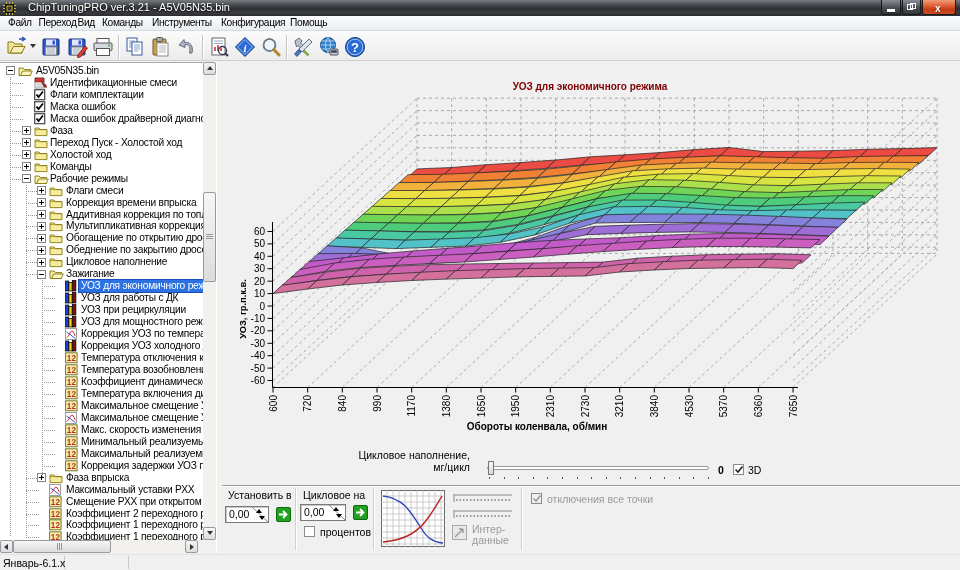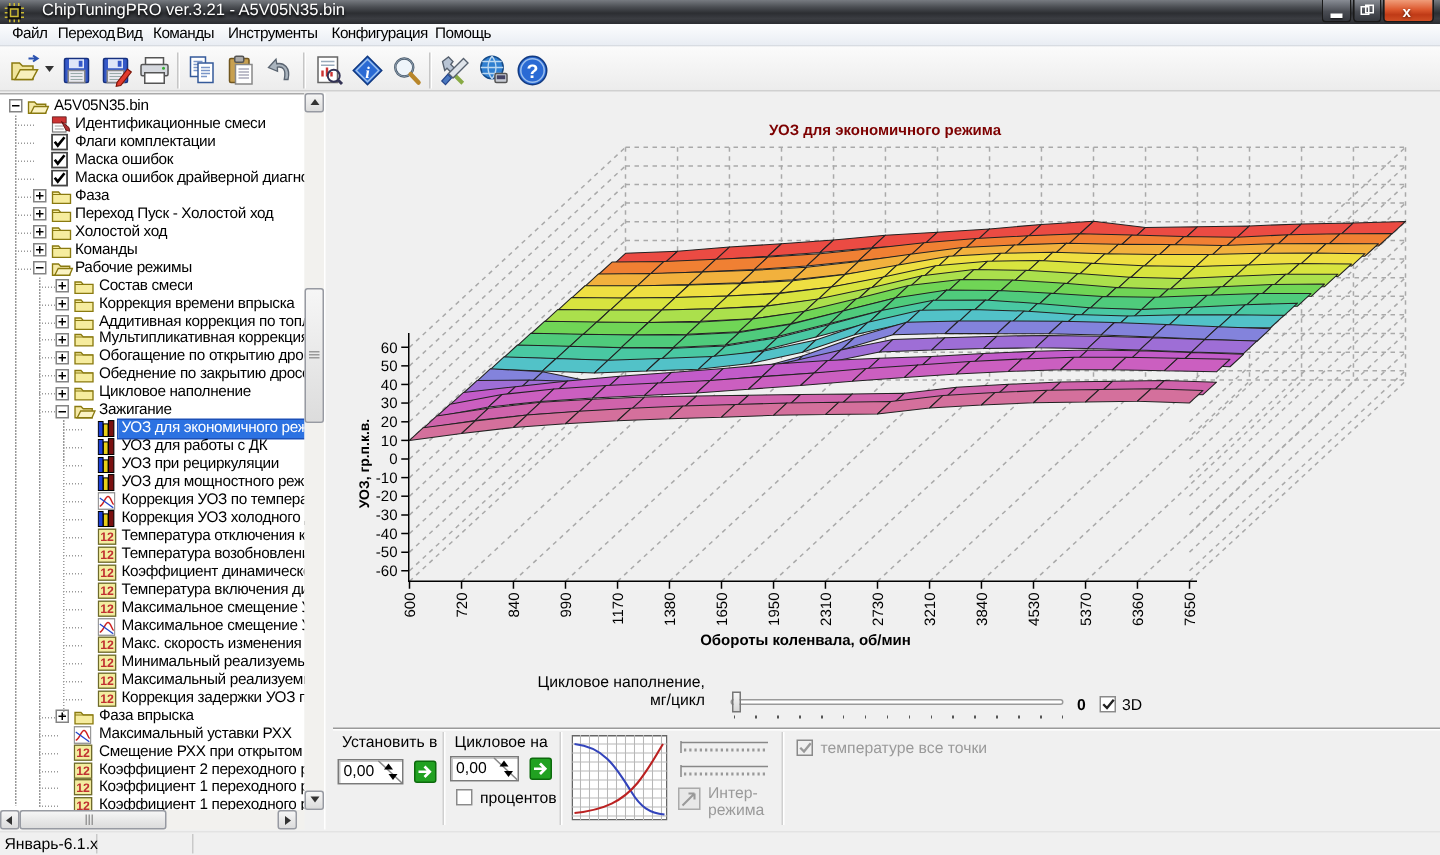--- a/index.html
+++ b/index.html
@@ -224,21 +224,21 @@
     </svg>
     <div class="trow" style="left:48px;top:110px">Рабочие режимы</div>
     <div class="dot-h" style="left:26px;top:128px;width:14px"></div>
     <div class="expbox" style="left:37px;top:123px"></div>
     <div class="expmark" style="left:39px;top:127px"></div>
     <div class="expmarkv" style="left:41px;top:125px"></div>
     <svg style="position:absolute;left:49.0px;top:122px" width="14" height="12">
       <path d="M1 3 L5 3 L6.5 4.6 L13 4.6 L13 10.6 L1 10.6 Z" fill="#f6ec9e" stroke="#8a7a10" stroke-width="0.9"></path>
       <path d="M1 4.6 L13 4.6" stroke="#8a7a10" stroke-width="0.7"></path>
     </svg>
-    <div class="trow" style="left:64px;top:122px">Состав смеси</div>
+    <div class="trow" style="left:64px;top:122px">Флаги смеси</div>
     <div class="dot-h" style="left:26px;top:140px;width:14px"></div>
     <div class="expbox" style="left:37px;top:135px"></div>
     <div class="expmark" style="left:39px;top:139px"></div>
     <div class="expmarkv" style="left:41px;top:137px"></div>
     <svg style="position:absolute;left:49.0px;top:134px" width="14" height="12">
       <path d="M1 3 L5 3 L6.5 4.6 L13 4.6 L13 10.6 L1 10.6 Z" fill="#f6ec9e" stroke="#8a7a10" stroke-width="0.9"></path>
       <path d="M1 4.6 L13 4.6" stroke="#8a7a10" stroke-width="0.7"></path>
     </svg>
     <div class="trow" style="left:64px;top:134px">Коррекция времени впрыска</div>
     <div class="dot-h" style="left:26px;top:152px;width:14px"></div>
@@ -915,25 +915,25 @@
 <path d="M2 4 L2 12 M2 5 L60 5" stroke="#888" fill="none"></path>
 <path d="M4 10 L58 10" stroke="#999" stroke-width="2" stroke-dasharray="1.5,2"></path>
 <path d="M2 20 L2 28 M2 21 L60 21" stroke="#888" fill="none"></path>
 <path d="M4 26 L58 26" stroke="#999" stroke-width="2" stroke-dasharray="1.5,2"></path>
 </svg>
 <div class="abs" style="left:452px;top:525px;width:15px;height:15px;background:#e8e8e8;border:1px solid #aaa"></div>
 <svg class="abs" style="left:454px;top:527px" width="11" height="11">
     <path d="M1 10 L9 2 M9 2 L5 2 M9 2 L9 6" stroke="#999" stroke-width="1.4" fill="none"></path>
   </svg>
 <div class="dtxt" style="left:472px;top:523px">Интер-</div>
-<div class="dtxt" style="left:472px;top:534px">режима</div>
+<div class="dtxt" style="left:472px;top:534px">данные</div>
 <div class="vsep" style="left:521px;top:488px;height:62px"></div>
 <div class="cb" style="left:531px;top:493px;background:#f0f0f0"></div>
 <svg class="abs" style="left:532px;top:494px" width="10" height="10">
     <path d="M1.5 4.5 L4 7 L8.5 1.5" fill="none" stroke="#999" stroke-width="1.6"></path>
   </svg>
-<div class="dtxt" style="left:547px;top:493px">температуре все точки</div>
+<div class="dtxt" style="left:547px;top:493px">отключения все точки</div>
 
 <div id="status" class="abs"></div>
 <div class="scell" style="left:0px;width:65px"></div>
 <div class="scell" style="left:65px;width:64px"></div>
 <div class="gtxt" style="left:3px;top:557px">Январь-6.1.x</div>
 <div class="gtxt" style="left:70px;top:575px">J5V05N35</div>
 
 </body></html>

